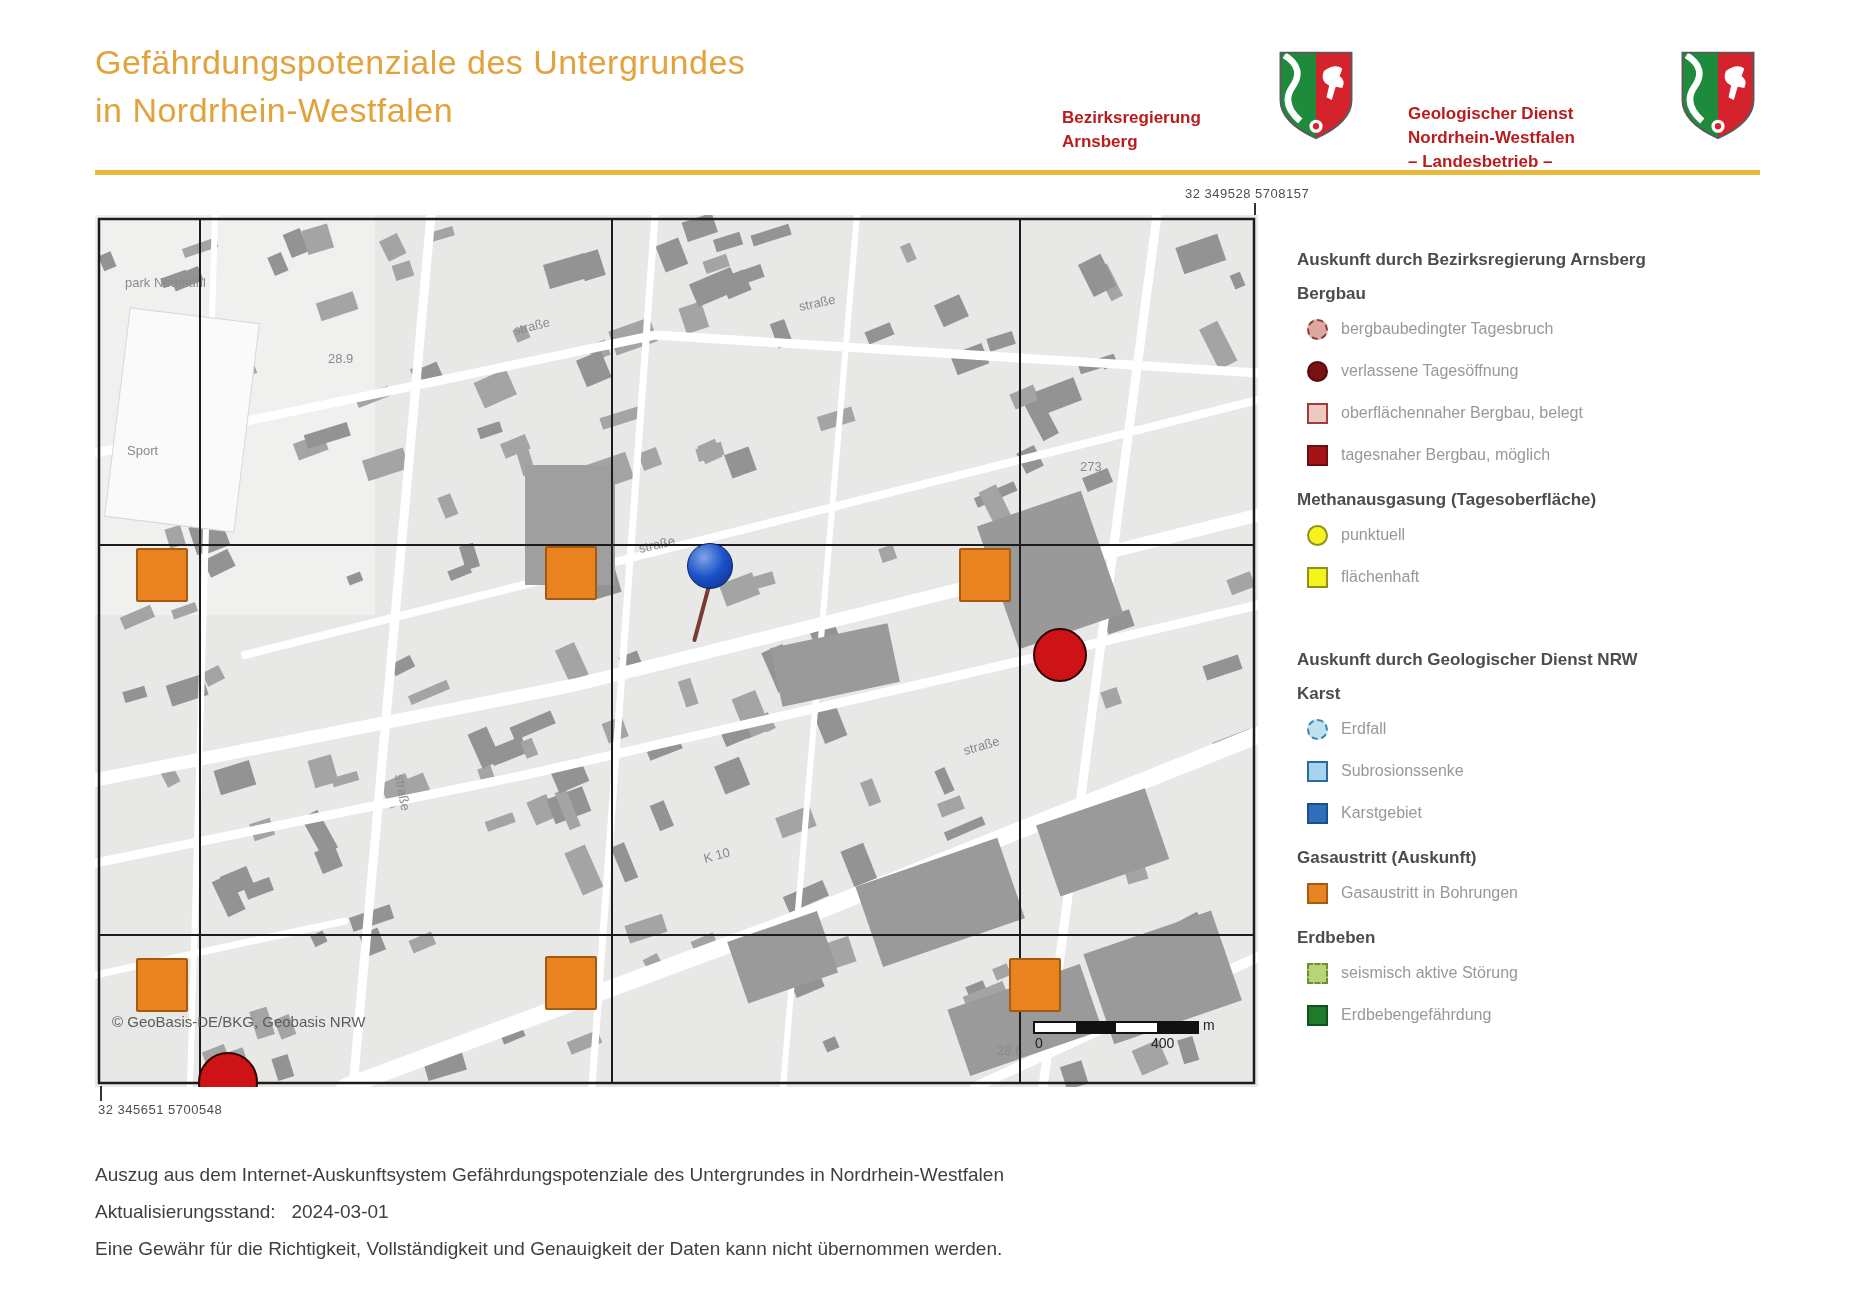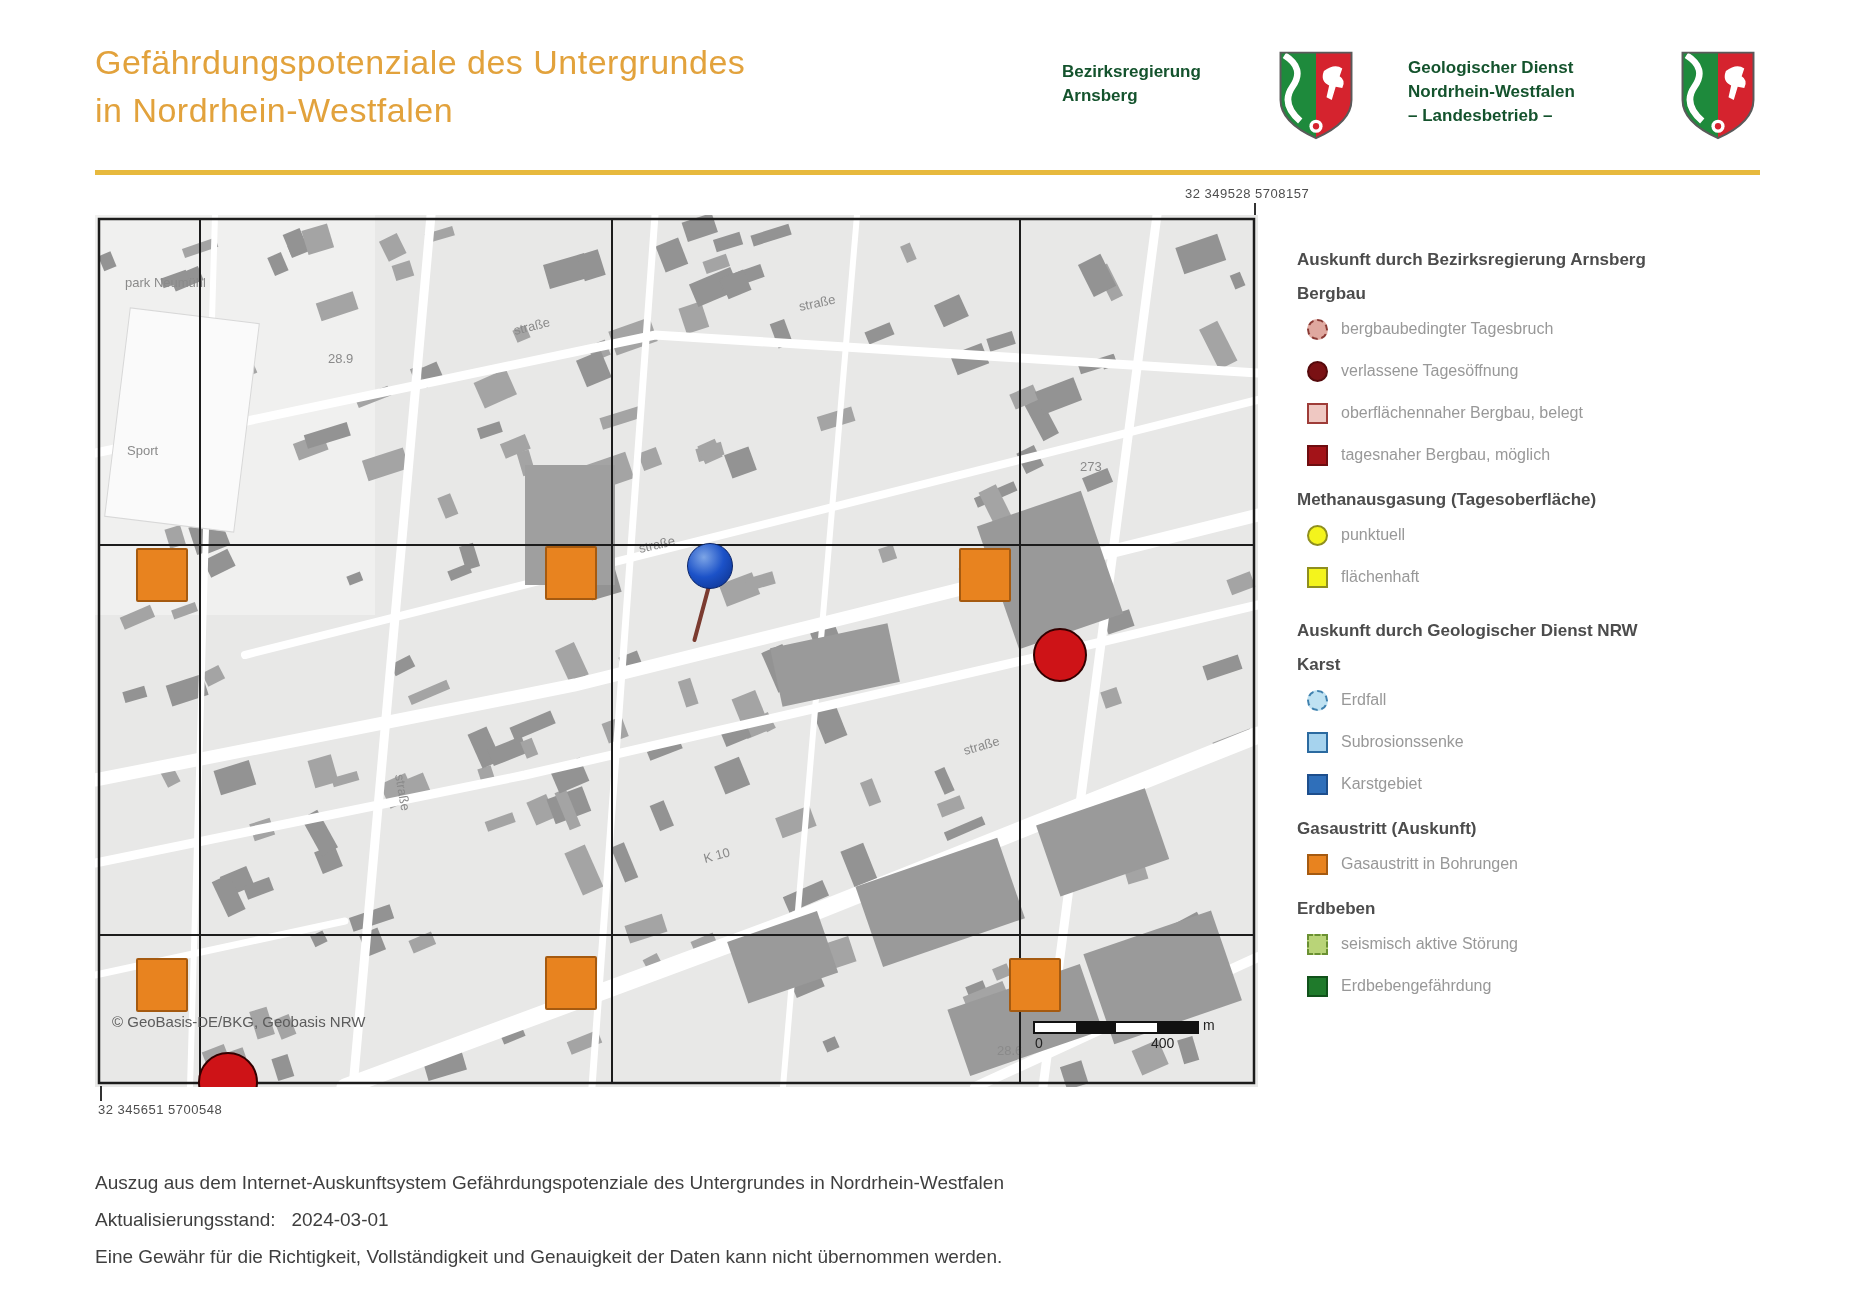--- a/index.html
+++ b/index.html
@@ -1,20 +1,20 @@
 <!DOCTYPE html>
 <html><head>
 <meta charset="utf-8">
 <style>
   html,body{margin:0;padding:0;background:#ffffff;}
   .page{position:relative;width:1857px;height:1313px;background:#fff;overflow:hidden;
         font-family:"Liberation Sans",sans-serif;color:#3c3c3c;}
   
   .doc-title{position:absolute;left:95px;top:38px;font-size:34px;line-height:1.42;font-weight:400;letter-spacing:.5px;}
-  .org{position:absolute;font-size:17px;font-weight:700;line-height:1.4;color:#14532d;}
+  .org{position:absolute;font-size:17px;font-weight:700;line-height:1.4;color:#b91c1c;margin-top:46px;}
   .org1{left:1062px;top:60px;}
   .org2{left:1408px;top:56px;width:260px;text-align:left;}
   .shield{position:absolute;width:80px;height:92px;}
   .shield1{left:1276px;top:50px;}
   .shield2{left:1678px;top:50px;}
   .gold-rule{position:absolute;left:95px;top:170px;width:1665px;height:5px;}
   
   .coord{position:absolute;font-size:13px;color:#4e4e4e;letter-spacing:.5px;}
   .coord-top{left:1185px;top:186px;}
   .coord-bottom{left:98px;top:1102px;}
@@ -35,28 +35,28 @@
   .map-attribution{position:absolute;left:17px;top:798px;font-size:15px;color:#5c5c5c;z-index:6;}
   .scalebar{position:absolute;left:938px;top:806px;z-index:6;}
   .scalebar .bar{display:flex;width:162px;height:9px;border:2px solid #111;}
   .scalebar .seg{flex:1;}
   .scalebar .seg.b{background:#111;} .scalebar .seg.w{background:#fff;}
   .scalebar .lbl{position:absolute;font-size:14px;color:#222;}
   .sb-zero{left:2px;top:14px;} .sb-max{left:118px;top:14px;} .sb-unit{left:170px;top:-4px;}
   
   .legend{position:absolute;left:1297px;top:250px;width:480px;}
   .legend-group-header{font-size:17px;font-weight:700;color:#4c4c4c;margin:0 0 6px 0;}
-  .legend-group + .legend-group{margin-top:23px;}
+  .legend-group + .legend-group{margin-top:52px;}
   .legend-section-title{font-size:17px;font-weight:700;color:#4c4c4c;margin:14px 0 4px 0;}
   .legend-item{display:flex;align-items:center;height:42px;padding-left:10px;}
   .legend-swatch{width:21px;height:21px;box-sizing:border-box;flex:0 0 21px;margin-right:13px;}
   .legend-label{font-size:16px;color:#989898;}
   
   .footer{position:absolute;left:95px;top:1164px;font-size:19px;color:#3f3f3f;}
-  .footer div{margin-bottom:15px;margin-top:8px;}
+  .footer div{margin-bottom:15px;}
 </style>
 </head>
 <body>
 
 <div class="page">
 
   <div class="doc-title" style="color: rgb(226, 162, 60);">
     <div>Gefährdungspotenziale des Untergrundes</div>
     <div>in Nordrhein-Westfalen</div>
   </div>

